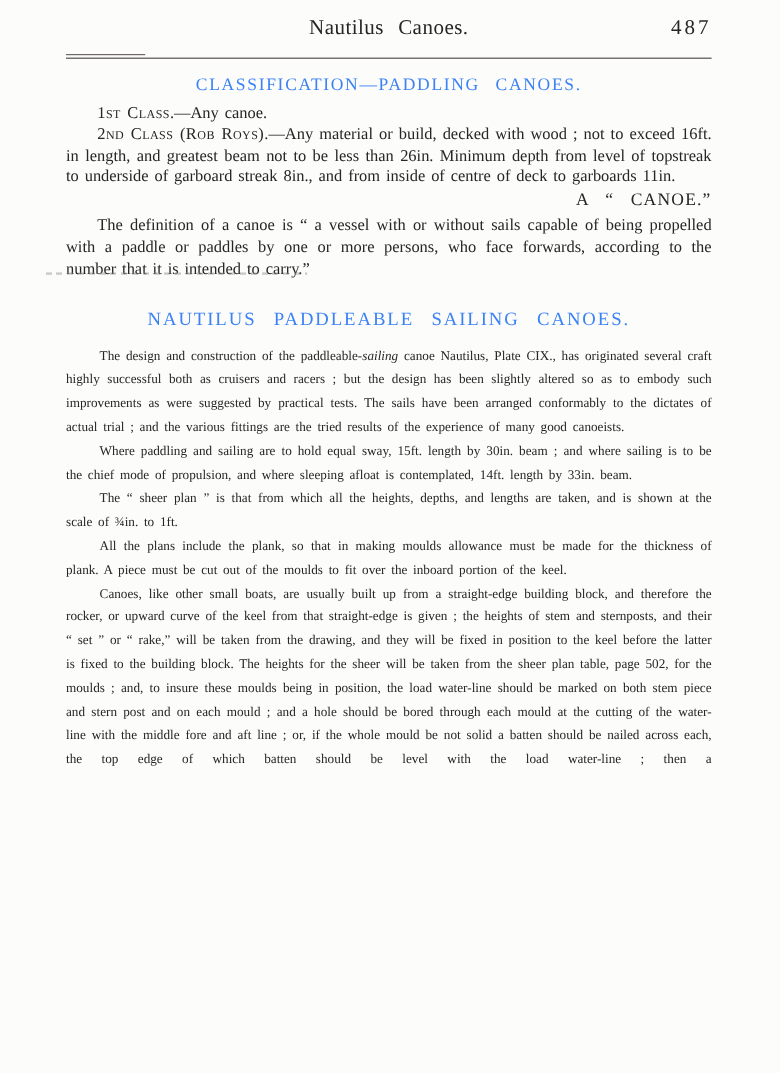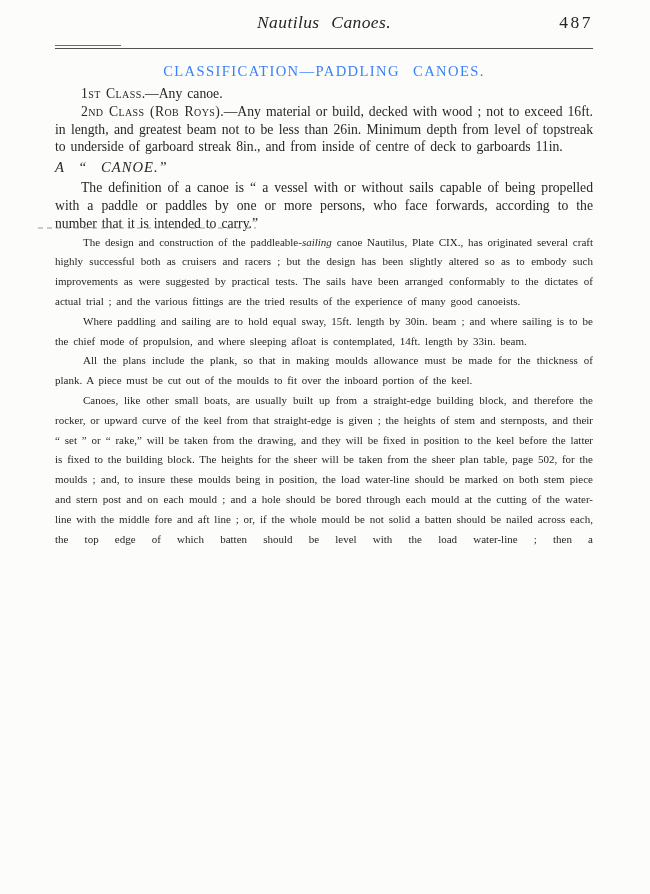--- a/index.html
+++ b/index.html
@@ -12,21 +12,20 @@
     color: #262626;
     font-family: "Liberation Serif", "DejaVu Serif", serif;
     padding: 12px 57px 0 55px;
     overflow: hidden;
   }
   
   .running-head { position: relative; height: 27px; }
   .head-title {
     position: absolute; left: 0; right: 0;
     text-align: center;
-    font-style: italic;
     font-size: 17.5px;
     word-spacing: 7px;
     letter-spacing: .4px;
   }
   .folio {
     position: absolute; right: 0; top: 0;
     font-size: 17.5px;
     letter-spacing: 2.5px;
   }
   
@@ -59,26 +58,25 @@
   }
   .sec-heading.main {
     margin-top: 25px;
     margin-bottom: 12px;
     font-size: 15.6px;
     letter-spacing: 1.6px;
     word-spacing: 9px;
   }
   .sub-heading {
     font-weight: normal;
-    text-align: left;
+    text-align: right;
     margin: 3px 0 3px 0;
     font-size: 14.6px;
     letter-spacing: 1px;
     word-spacing: 9px;
-    font-style: italic;
   }
   
   .small-text {
     font-size: 13.7px;
     line-height: 17.8px;
     margin: 0;
     text-align: justify;
     word-spacing: 1.5px;
   }
   .small-text.item { text-indent: 26px; text-align: left; }
@@ -120,21 +118,23 @@
 
   <p class="small-text item"><span class="sc">1st Class</span><span>.—Any canoe.</span></p>
   <p class="small-text para"><span class="sc">2nd Class (Rob Roys)</span><span>.—Any material or build, decked with wood ; not to exceed 16ft. in length, and greatest beam not to be less than 26in.  Minimum depth from level of topstreak to underside of garboard streak 8in., and from inside of centre of deck to garboards 11in.</span></p>
 
   <h3 class="sub-heading">A “ CANOE.”</h3>
 
   <p class="small-text para">The definition of a canoe is “ a vessel with or without sails capable of being propelled with a paddle or paddles by one or more persons, who face forwards, according to the number that it is intended to carry.”</p>
 
   <div class="smudge"></div>
 
+  <h2 class="sec-heading main">NAUTILUS PADDLEABLE SAILING CANOES.</h2>
 
   <div>
     <p class="body-text"><span>The design and construction of the paddleable-</span><span class="it">sailing</span><span> canoe Nautilus, Plate CIX., has originated several craft highly successful both as cruisers and racers ; but the design has been slightly altered so as to embody such improvements as were suggested by practical tests.  The sails have been arranged conformably to the dictates of actual trial ; and the various fittings are the tried results of the experience of many good canoeists.</span></p>
     <p class="body-text"><span>Where paddling and sailing are to hold equal sway, 15ft. length by 30in. beam ; and where sailing is to be the chief mode of propulsion, and where sleeping afloat is contemplated, 14ft. length by 33in. beam.</span></p>
+    <p class="body-text"><span>The “ sheer plan ” is that from which all the heights, depths, and lengths are taken, and is shown at the scale of ¾in. to 1ft.</span></p>
     <p class="body-text"><span>All the plans include the plank, so that in making moulds allowance must be made for the thickness of plank.  A piece must be cut out of the moulds to fit over the inboard portion of the keel.</span></p>
     <p class="body-text cont"><span>Canoes, like other small boats, are usually built up from a straight-edge building block, and therefore the rocker, or upward curve of the keel from that straight-edge is given ; the heights of stem and sternposts, and their “ set ” or “ rake,” will be taken from the drawing, and they will be fixed in position to the keel before the latter is fixed to the building block.  The heights for the sheer will be taken from the sheer plan table, page 502, for the moulds ; and, to insure these moulds being in position, the load water-line should be marked on both stem piece and stern post and on each mould ; and a hole should be bored through each mould at the cutting of the water-line with the middle fore and aft line ; or, if the whole mould be not solid a batten should be nailed across each, the top edge of which batten should be level with the load water-line ; then a</span></p>
   </div>
 
 </div>
 
 </body></html>

